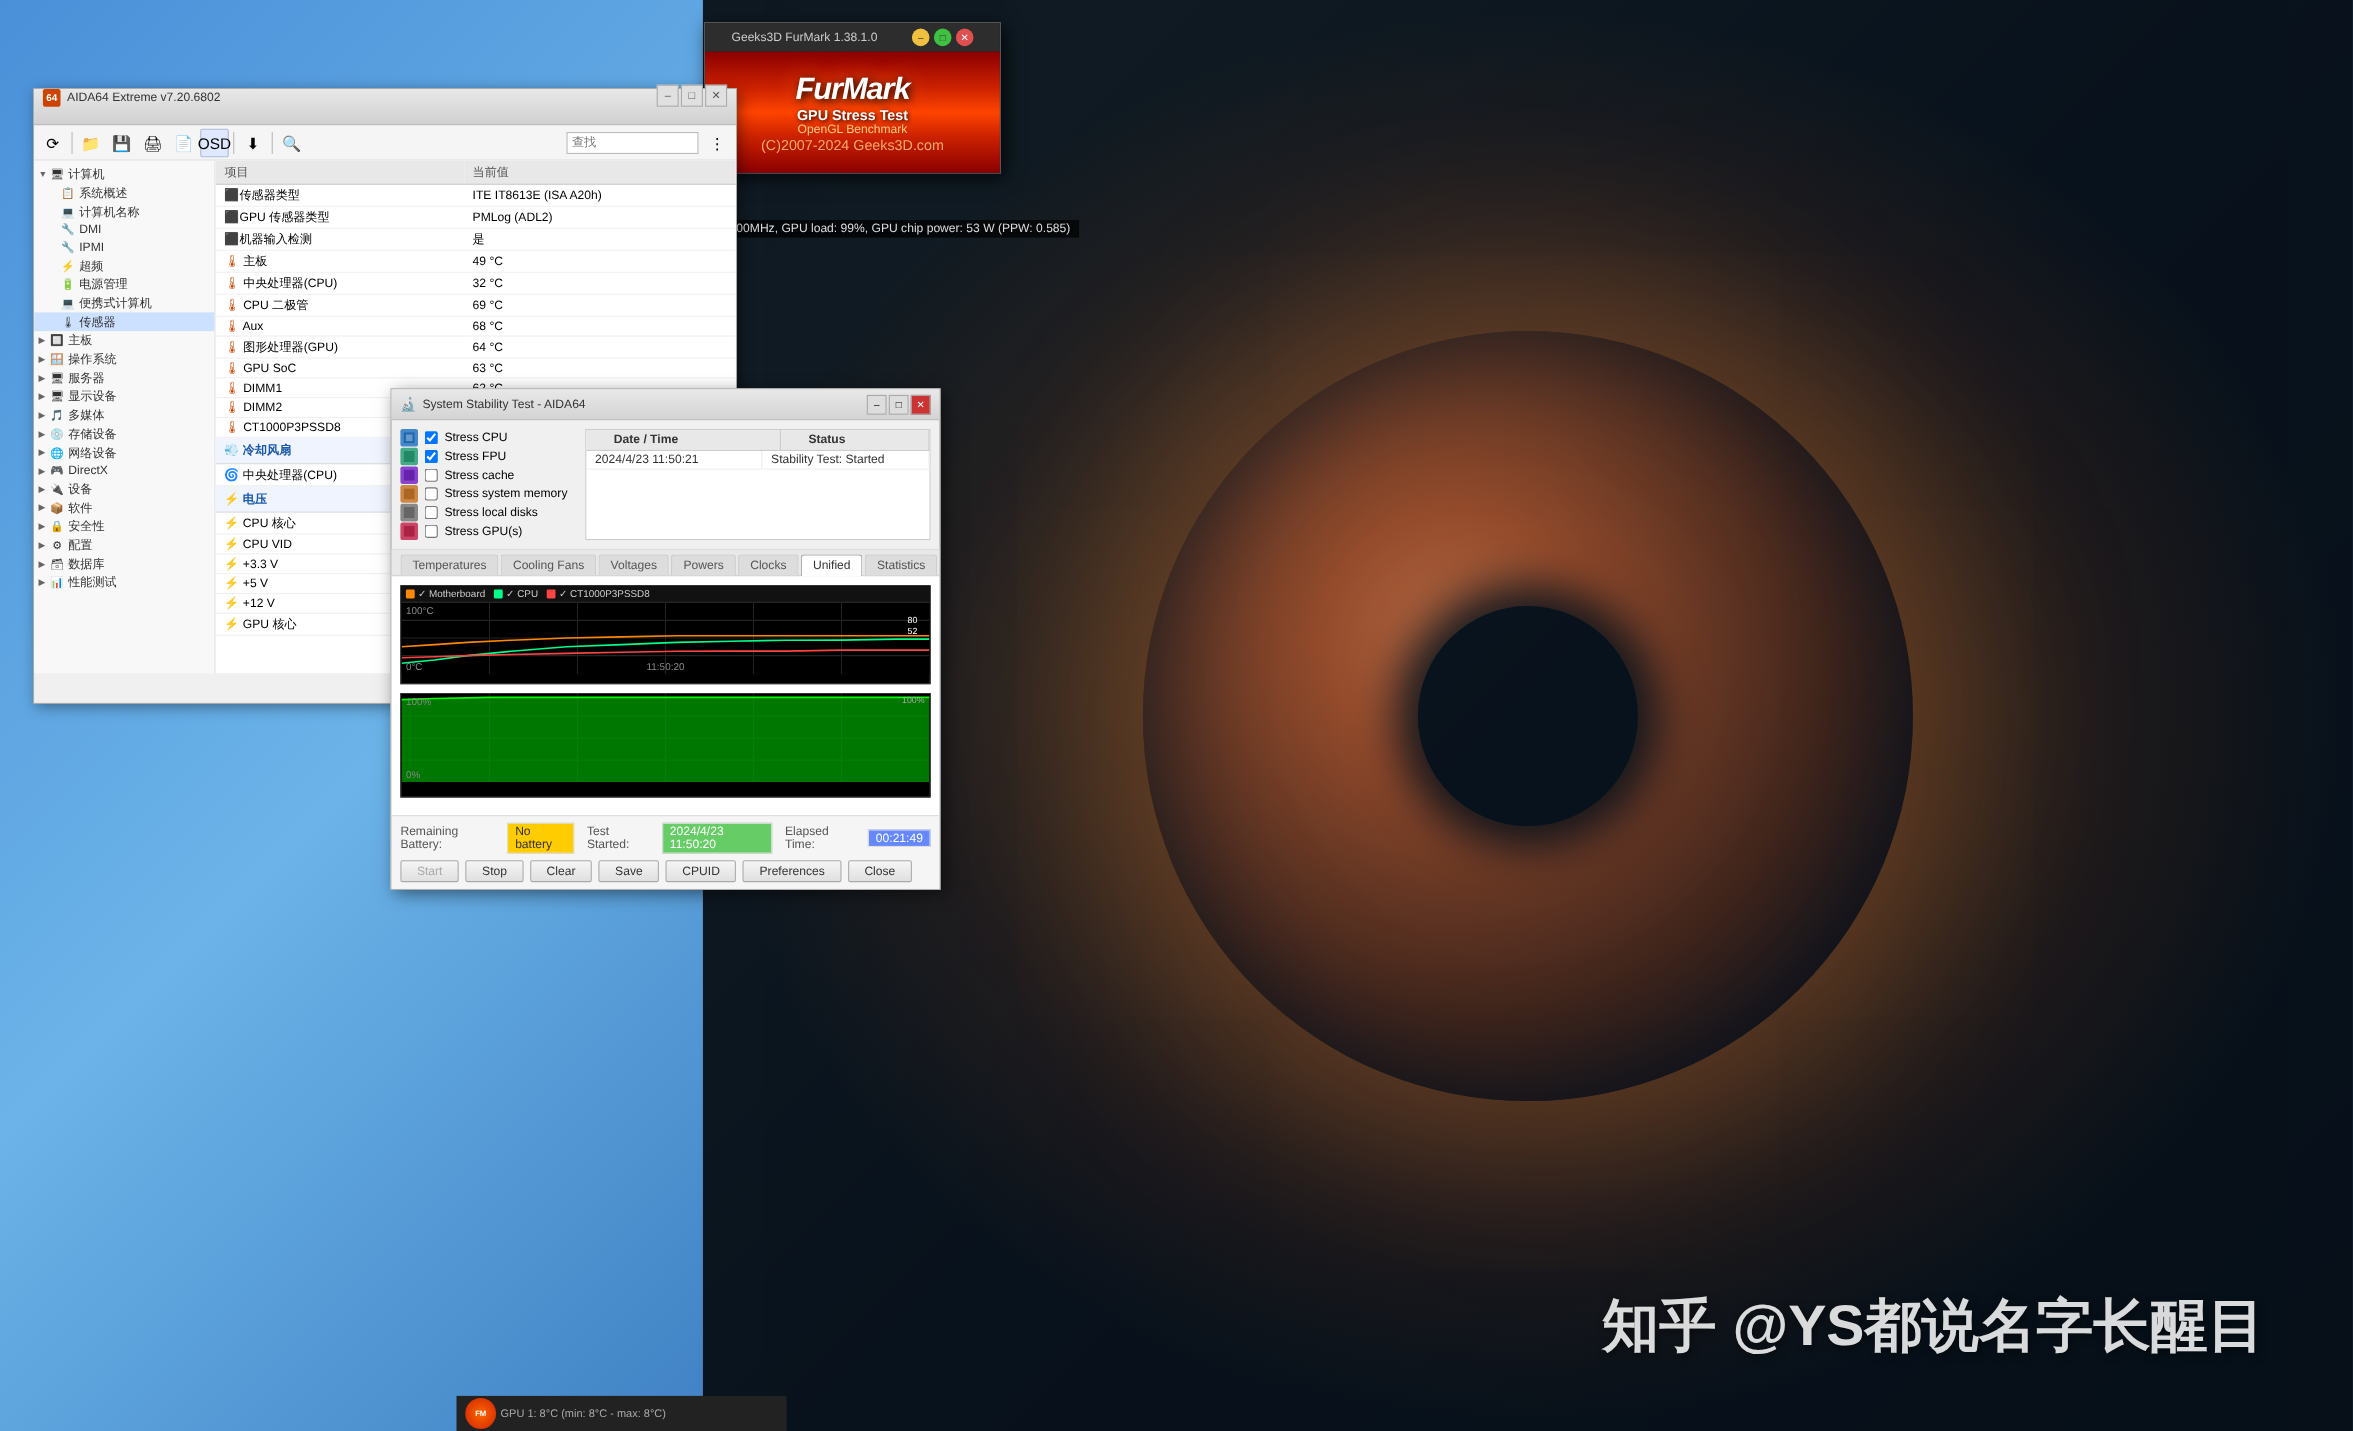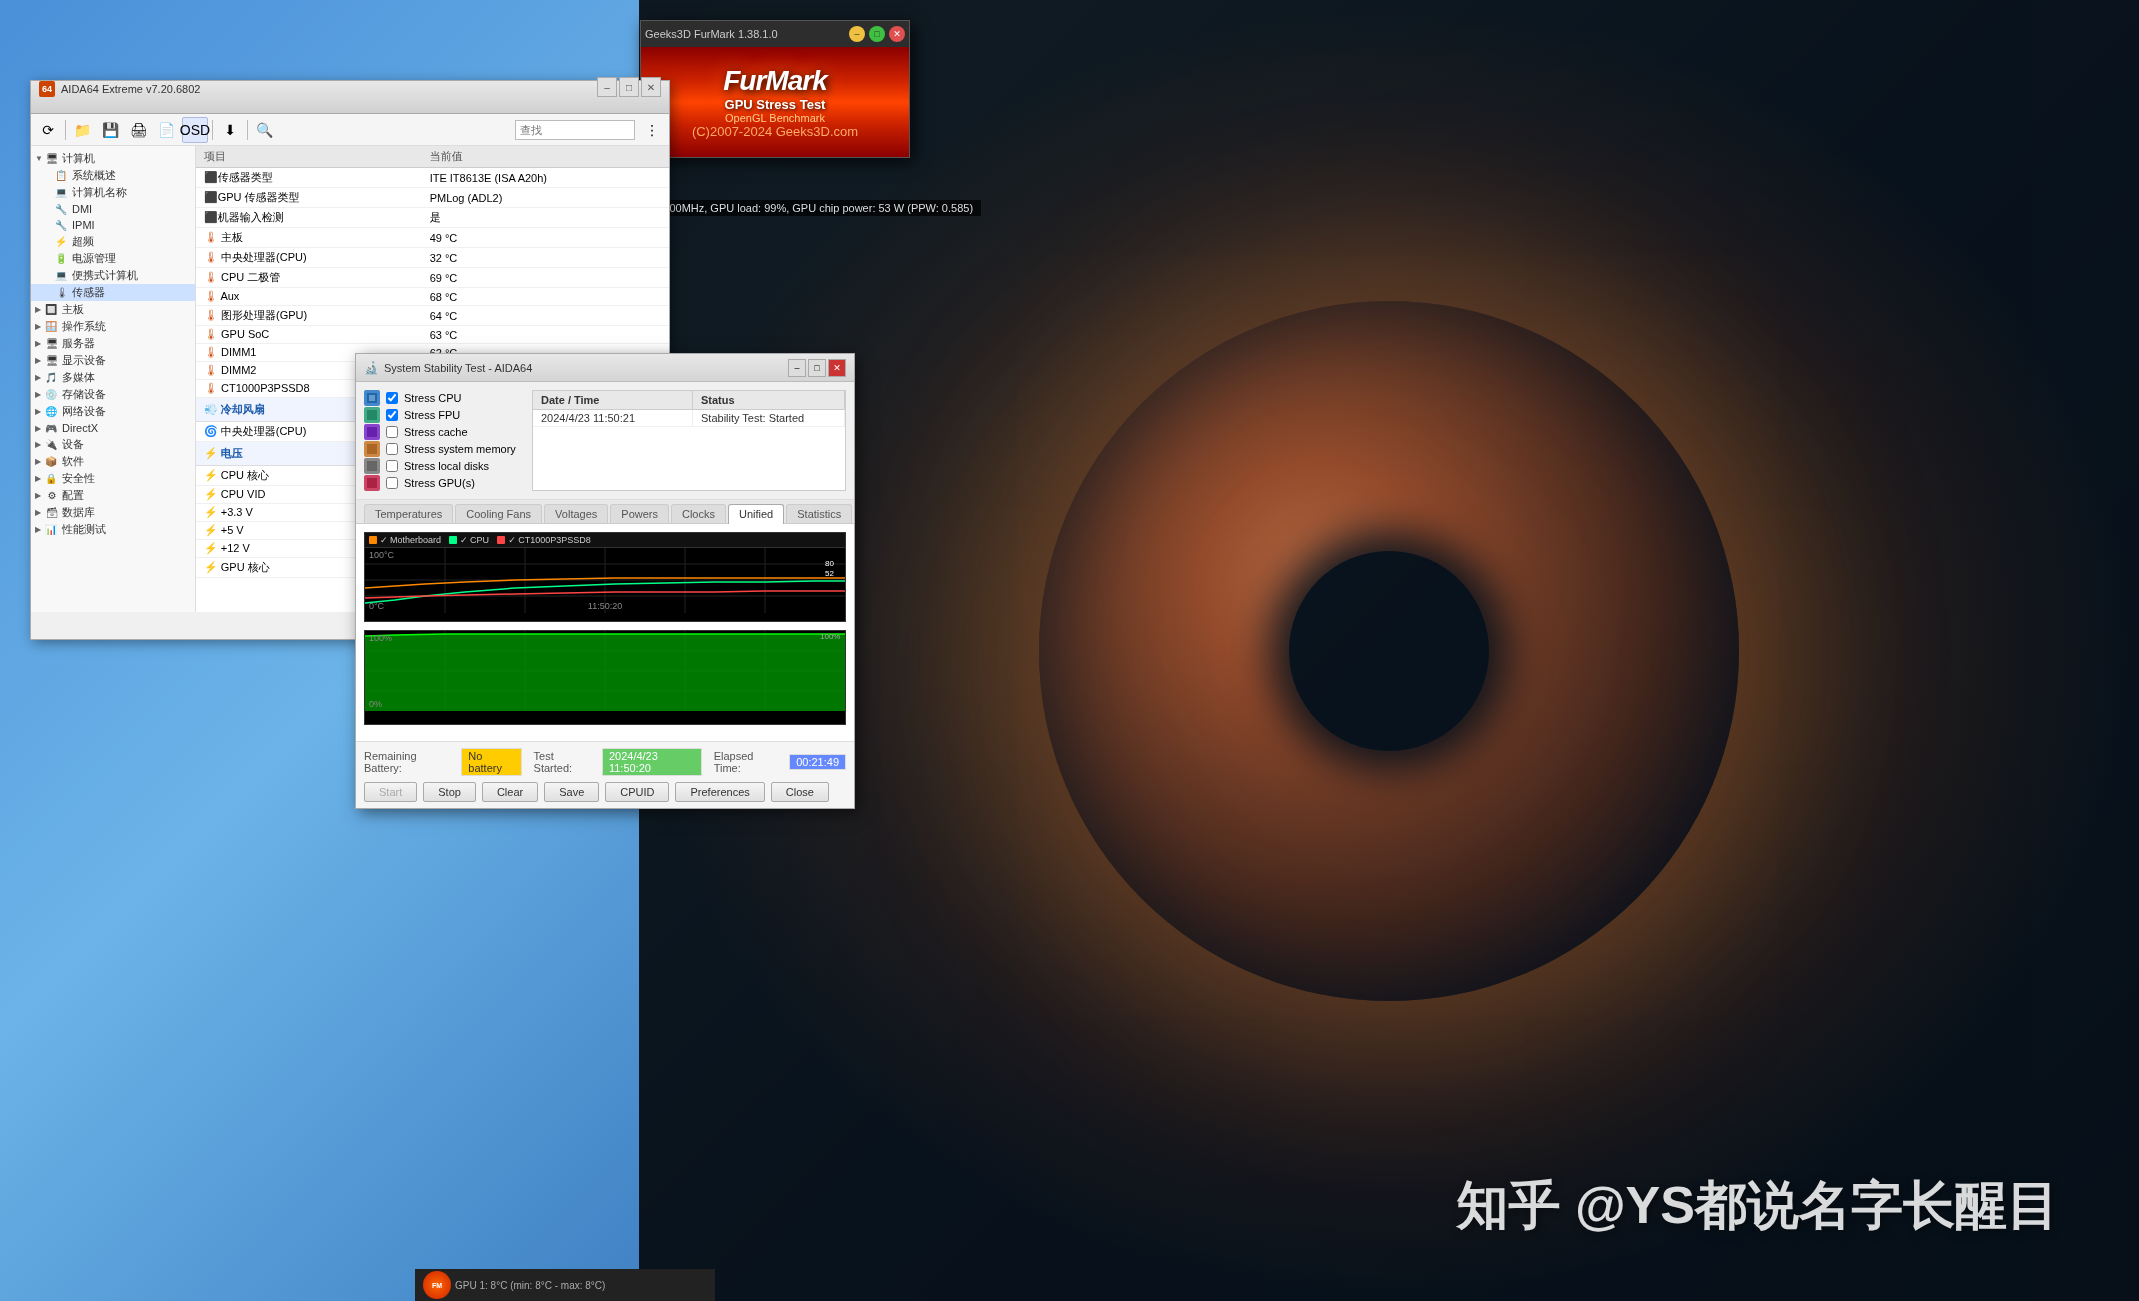--- a/index.html
+++ b/index.html
@@ -65,21 +65,21 @@
       border: 1px solid #555;
       box-shadow: 4px 4px 15px rgba(0,0,0,0.7);
       z-index: 10;
     }
 
     .furmark-titlebar {
       background: #2d2d2d;
       height: 26px;
       display: flex;
       align-items: center;
-      padding: 0 4px;
+      padding: 0 24px;
       justify-content: space-between;
     }
 
     .furmark-title-text {
       color: #ccc;
       font-size: 11px;
     }
 
     .win-controls {
       display: flex;
@@ -441,20 +441,21 @@
       background: #e8e8e8;
       border-bottom: 1px solid #ccc;
     }
 
     .log-col-header {
       padding: 3px 8px;
       font-size: 11px;
       font-weight: bold;
       color: #333;
       border-right: 1px solid #ccc;
+      margin-left: 17px;
     }
 
     .log-row {
       display: flex;
       border-bottom: 1px solid #f0f0f0;
     }
 
     .log-cell {
       padding: 2px 8px;
       font-size: 11px;

